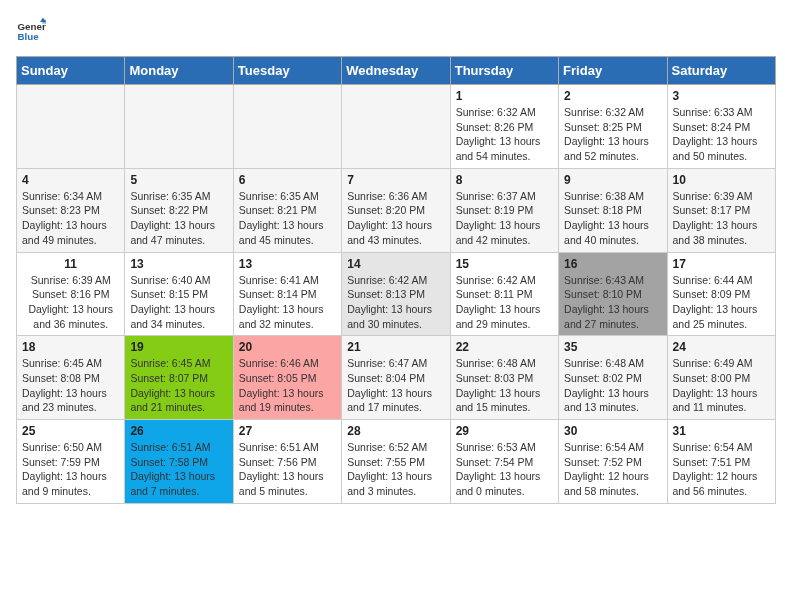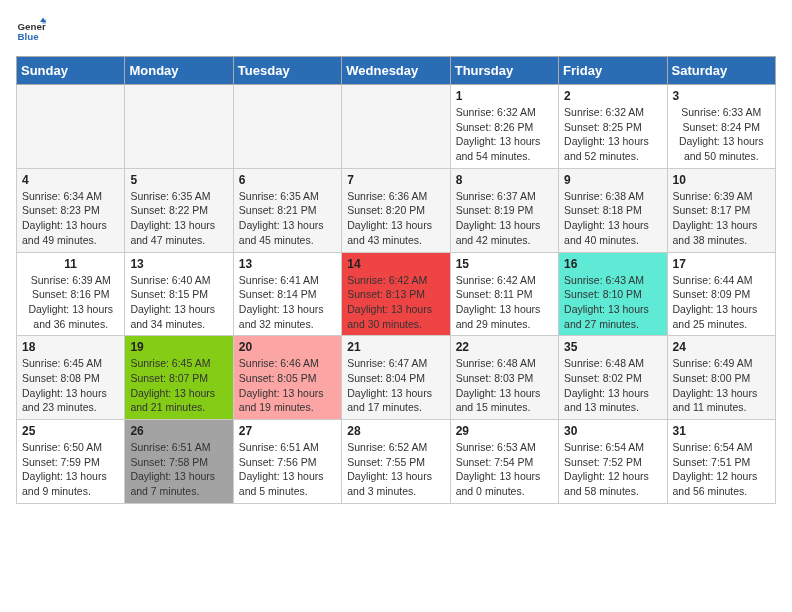--- a/index.html
+++ b/index.html
@@ -126,21 +126,21 @@
         </td>
         <td style="background: rgb(255, 255, 255);">
           <span class="day-num">2</span>
           <div class="day-info" style="white-space: pre-line;">Sunrise: 6:32 AM
 Sunset: 8:25 PM
 Daylight: 13 hours
 and 52 minutes.</div>
         </td>
         <td style="background: rgb(255, 255, 255);">
           <span class="day-num">3</span>
-          <div class="day-info" style="white-space: pre-line; text-align: center;">Sunrise: 6:33 AM
+          <div class="day-info" style="white-space: pre-line;">Sunrise: 6:33 AM
 Sunset: 8:24 PM
 Daylight: 13 hours
 and 50 minutes.</div>
         </td>
       </tr>
       <tr>
         <td style="background: rgb(245, 245, 245);">
           <span class="day-num">4</span>
           <div class="day-info" style="white-space: pre-line;">Sunrise: 6:34 AM
 Sunset: 8:23 PM
@@ -205,35 +205,35 @@
 Daylight: 13 hours
 and 34 minutes.</div>
         </td>
         <td style="background: rgb(255, 255, 255);">
           <span class="day-num">13</span>
           <div class="day-info" style="white-space: pre-line;">Sunrise: 6:41 AM
 Sunset: 8:14 PM
 Daylight: 13 hours
 and 32 minutes.</div>
         </td>
-        <td style="background: #ef4444;">
+        <td style="background: #e5e5e5;">
           <span class="day-num">14</span>
           <div class="day-info" style="white-space: pre-line;">Sunrise: 6:42 AM
 Sunset: 8:13 PM
 Daylight: 13 hours
 and 30 minutes.</div>
         </td>
         <td style="background: rgb(255, 255, 255);">
           <span class="day-num">15</span>
           <div class="day-info" style="white-space: pre-line;">Sunrise: 6:42 AM
 Sunset: 8:11 PM
 Daylight: 13 hours
 and 29 minutes.</div>
         </td>
-        <td style="background: #5eead4;">
+        <td style="background: #a3a3a3;">
           <span class="day-num">16</span>
           <div class="day-info" style="white-space: pre-line;">Sunrise: 6:43 AM
 Sunset: 8:10 PM
 Daylight: 13 hours
 and 27 minutes.</div>
         </td>
         <td style="background: rgb(255, 255, 255);">
           <span class="day-num">17</span>
           <div class="day-info" style="white-space: pre-line;">Sunrise: 6:44 AM
 Sunset: 8:09 PM
@@ -293,21 +293,21 @@
         </td>
       </tr>
       <tr>
         <td style="background: rgb(255, 255, 255);">
           <span class="day-num">25</span>
           <div class="day-info" style="white-space: pre-line;">Sunrise: 6:50 AM
 Sunset: 7:59 PM
 Daylight: 13 hours
 and 9 minutes.</div>
         </td>
-        <td style="background: #a3a3a3; margin-left: 40px;">
+        <td style="background: #0ea5e9; margin-left: 40px;">
           <span class="day-num">26</span>
           <div class="day-info" style="white-space: pre-line;">Sunrise: 6:51 AM
 Sunset: 7:58 PM
 Daylight: 13 hours
 and 7 minutes.</div>
         </td>
         <td style="background: rgb(255, 255, 255);">
           <span class="day-num">27</span>
           <div class="day-info" style="white-space: pre-line;">Sunrise: 6:51 AM
 Sunset: 7:56 PM

